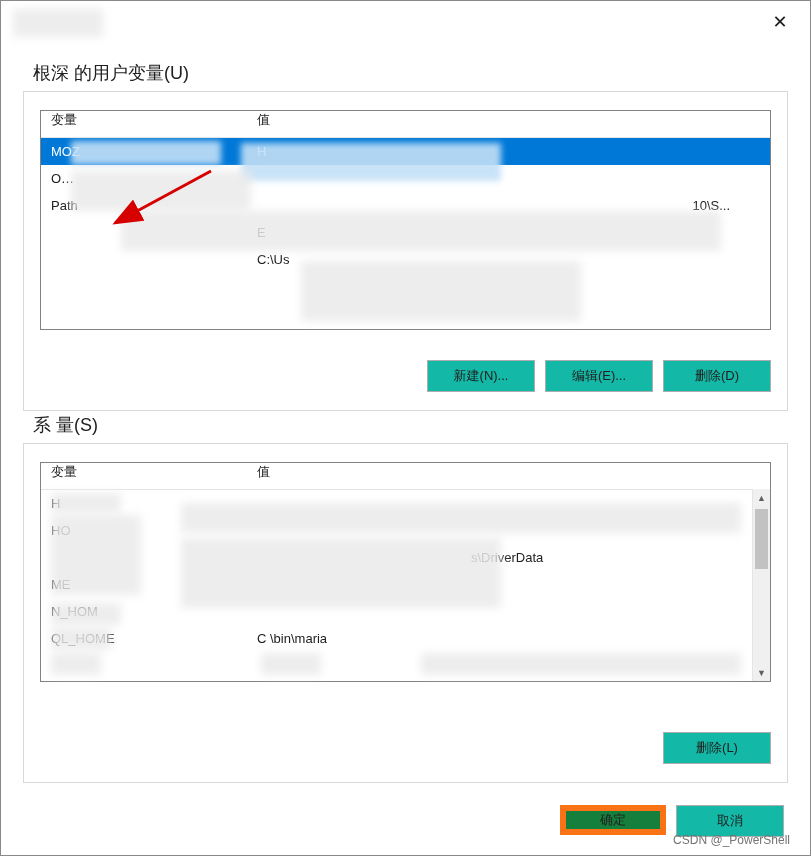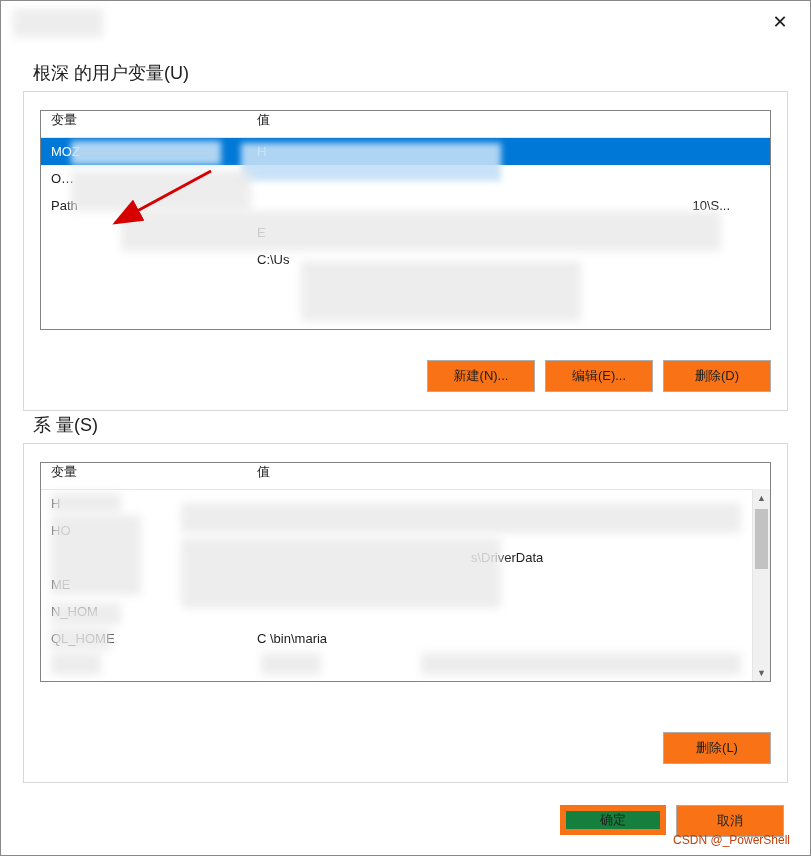--- a/index.html
+++ b/index.html
@@ -19,28 +19,28 @@
   .col-name{width:210px;padding-left:10px;box-sizing:border-box}
   .col-val{flex:1;padding-left:6px;box-sizing:border-box}
   .rows{position:relative}
   .row{display:flex;height:27px;align-items:center;font-size:13px;overflow:hidden;white-space:nowrap}
   .row.sel{background:#0078d7;color:#fff}
   .c-name{width:210px;padding-left:10px;box-sizing:border-box;overflow:hidden}
   .c-val{flex:1;padding-left:6px;box-sizing:border-box;overflow:hidden}
   .btn-row{position:absolute;right:16px;display:flex;gap:10px}
   .br-user{bottom:18px}
   .br-sys{bottom:18px}
-  .btn{width:106px;height:30px;background:#f97316;border:1px solid #adadad;font-size:13px;display:flex;align-items:center;justify-content:center;cursor:pointer;user-select:none}
+  .btn{width:106px;height:30px;background:#14b8a6;border:1px solid #adadad;font-size:13px;display:flex;align-items:center;justify-content:center;cursor:pointer;user-select:none}
   .dlg-btns{position:absolute;bottom:18px;right:26px;display:flex;gap:10px}
   .btn.primary{background:#15803d;border:6px solid #f97316;box-sizing:border-box}
   .scrollbar{position:absolute;top:26px;right:0;bottom:0;width:17px;background:#f0f0f0;border-left:1px solid #e5e5e5}
   .sb-up,.sb-dn{position:absolute;left:0;right:0;height:17px;display:flex;align-items:center;justify-content:center;font-size:9px;color:#606060;cursor:pointer}
   .sb-up{top:0}.sb-dn{bottom:0}
   .sb-thumb{position:absolute;left:2px;right:2px;top:20px;height:60px;background:#c2c2c2}
-  .watermark{position:absolute;bottom:8px;right:20px;font-size:12px;color:#c2410c;pointer-events:none}
+  .watermark{position:absolute;bottom:8px;right:20px;font-size:12px;color:#737373;pointer-events:none}
   
   .blur{position:absolute;background:#eaeaea;filter:blur(4px);opacity:0.85;pointer-events:none}
   .lblur{position:absolute;background:#c3e0f7;filter:blur(3px);opacity:0.9;pointer-events:none}
   
   .arrow{position:absolute;pointer-events:none}
 </style>
 </head>
 <body>
 
 <div class="dialog">

